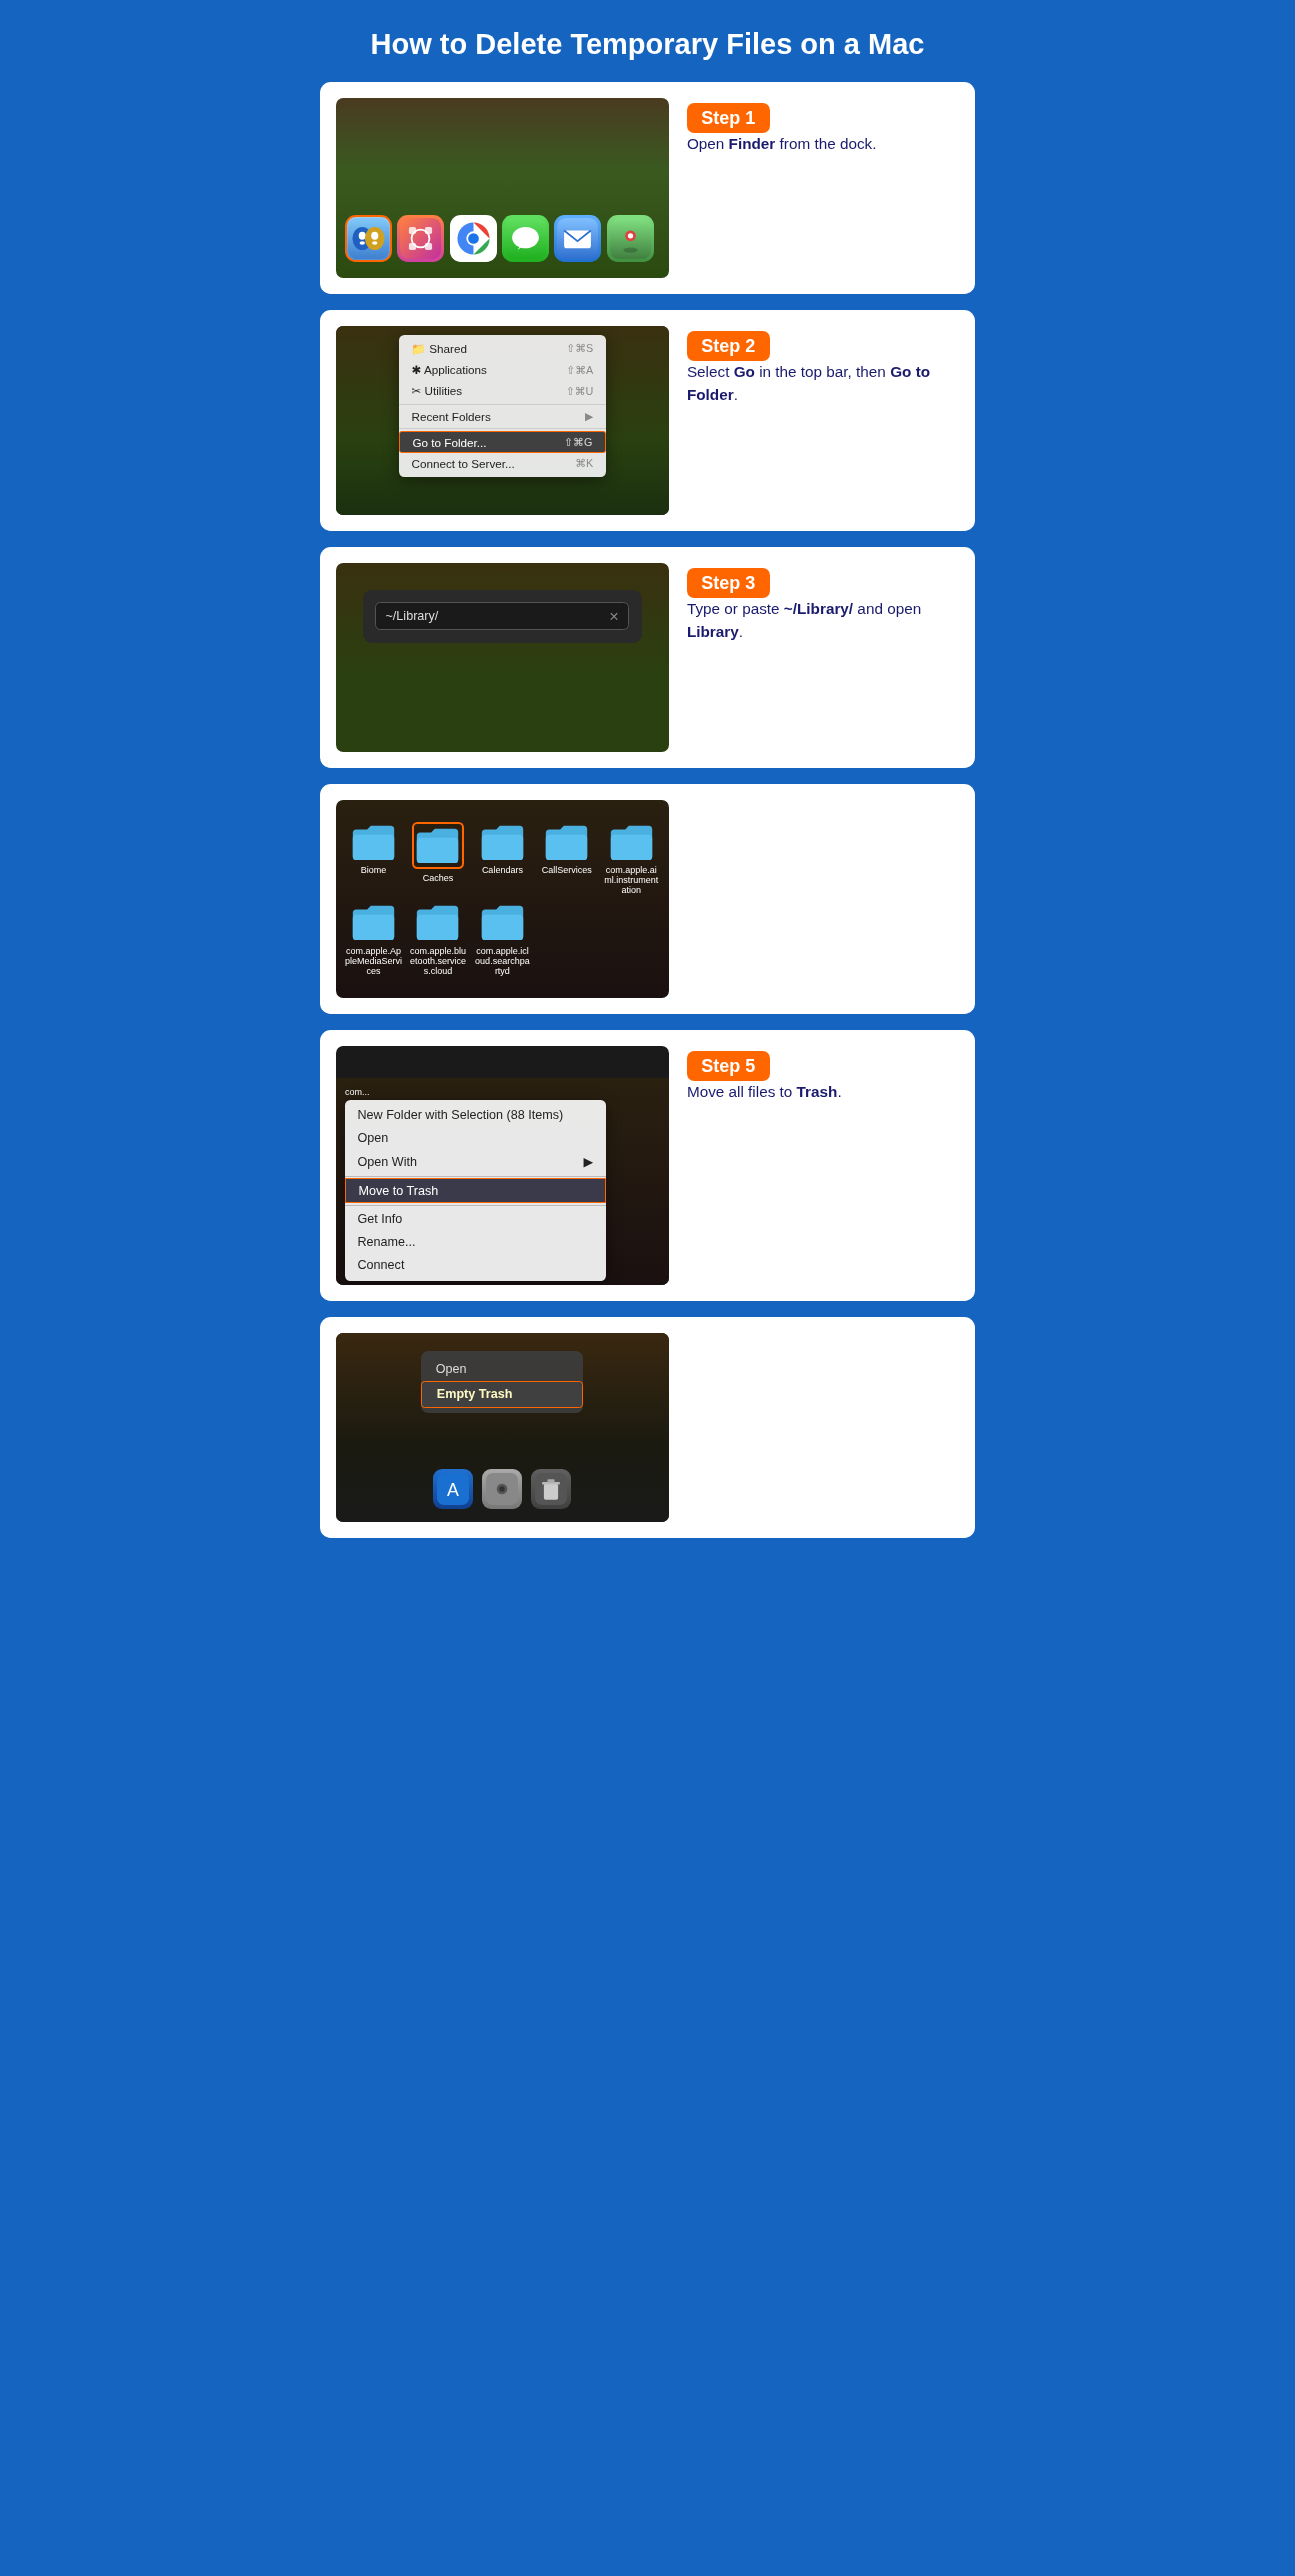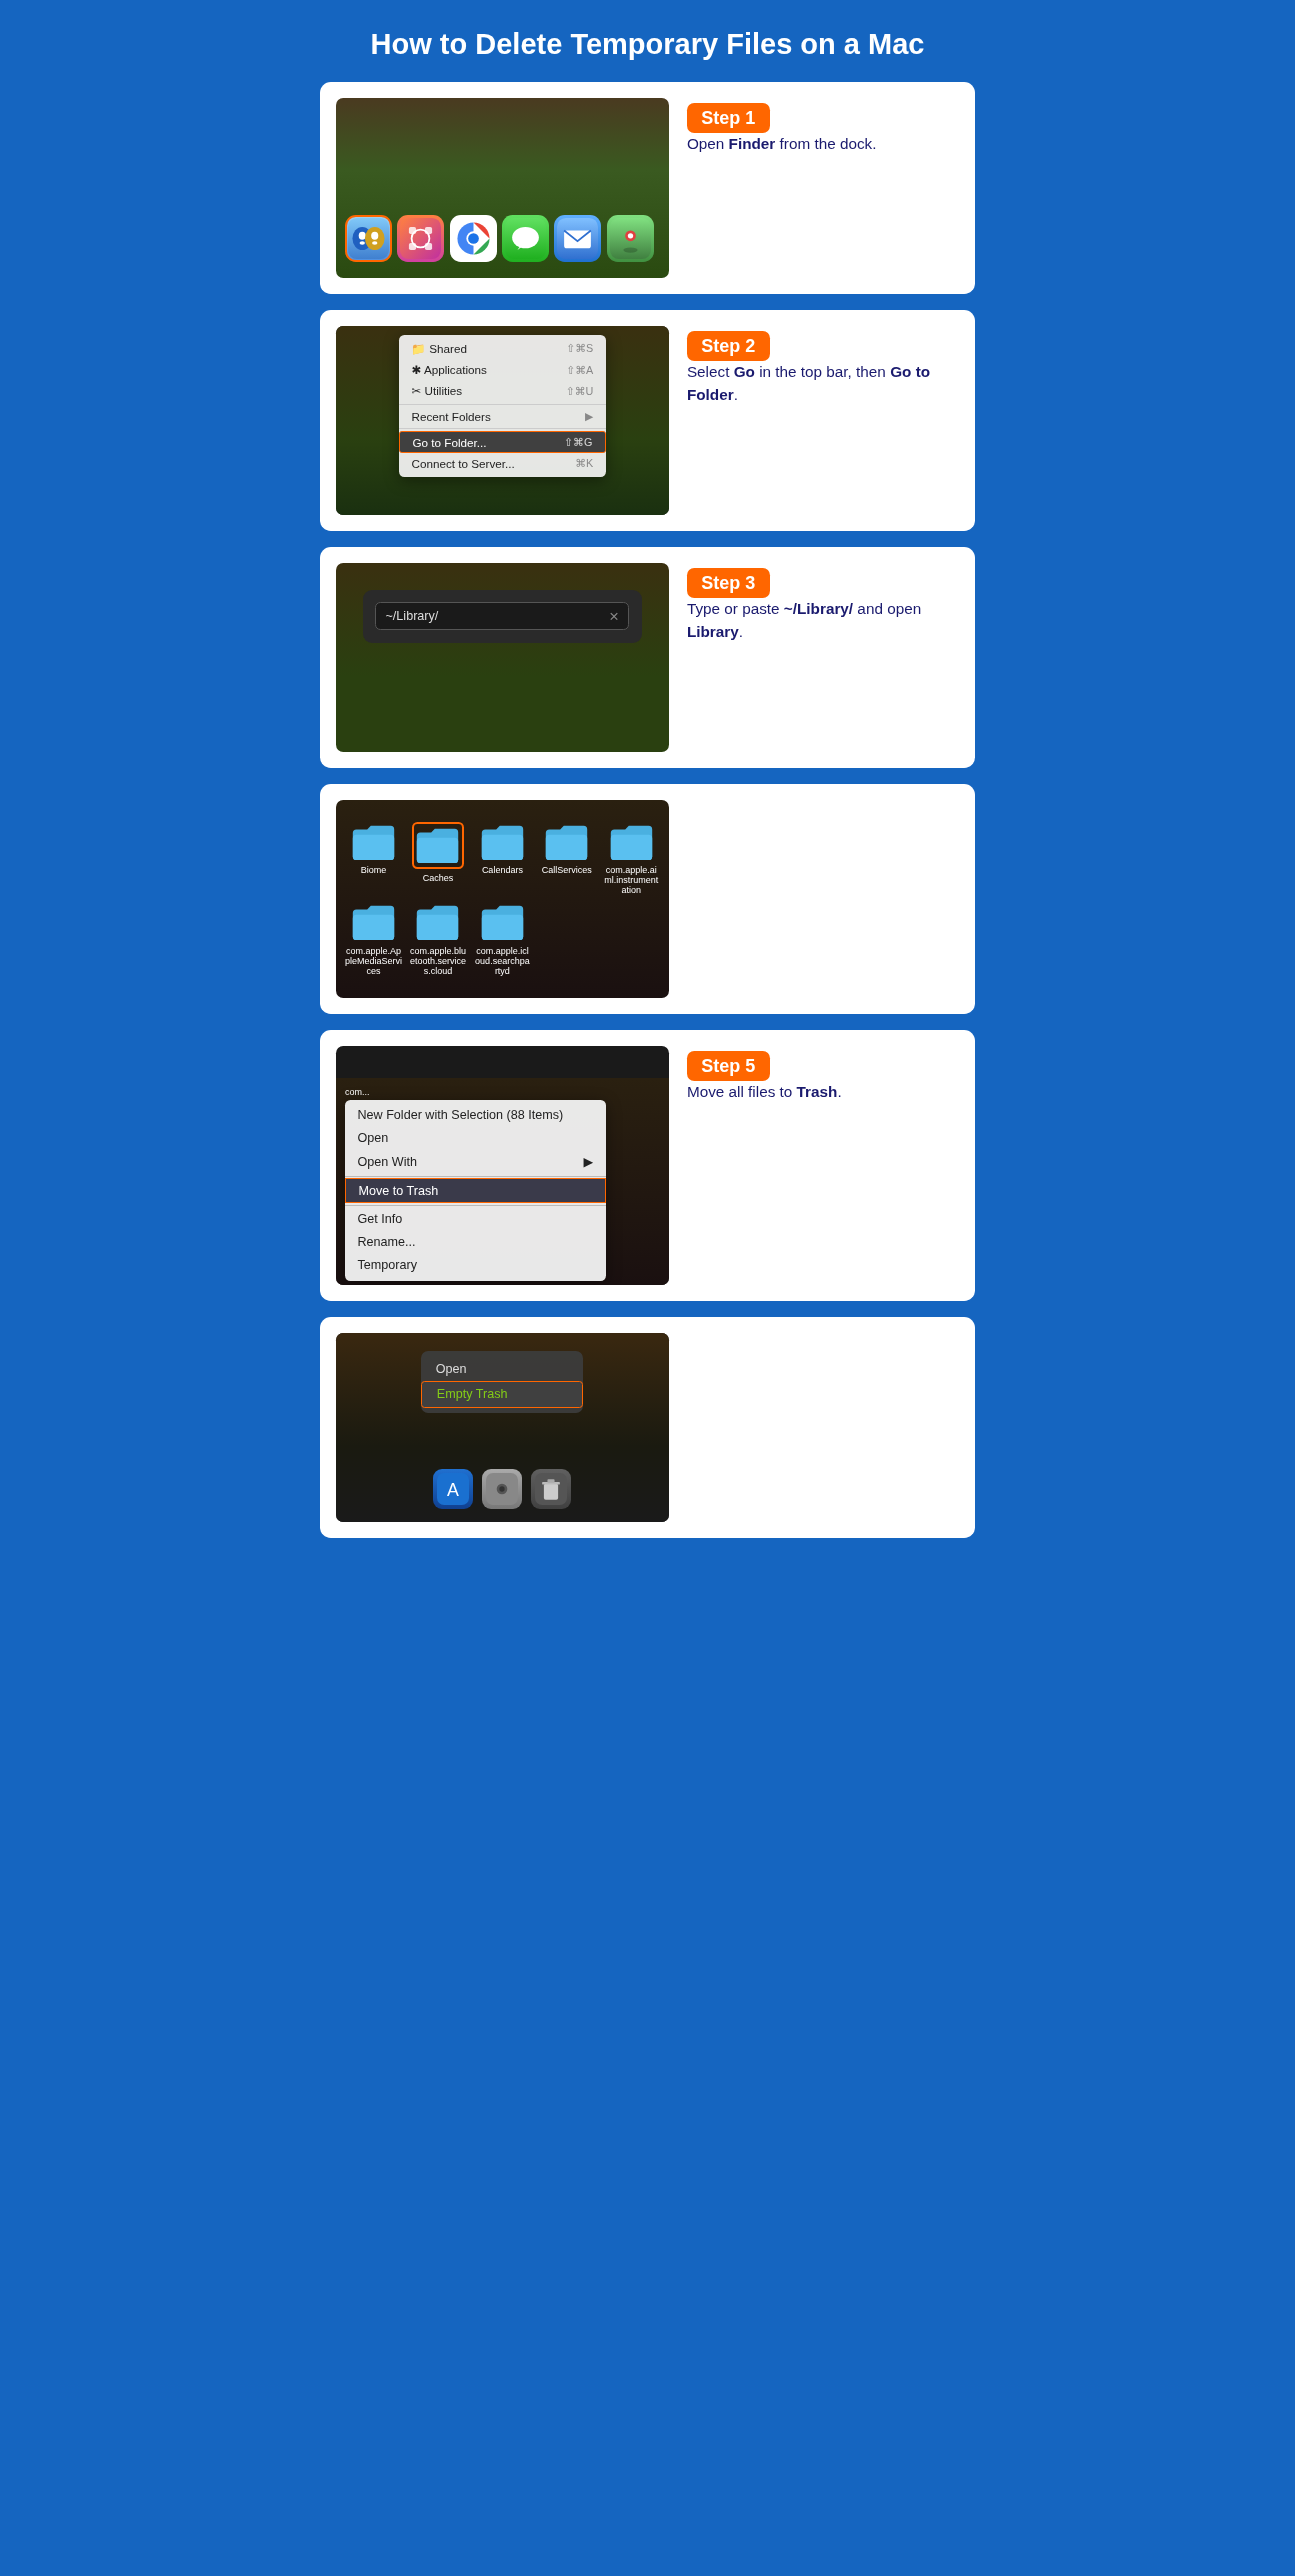--- a/index.html
+++ b/index.html
@@ -272,22 +272,22 @@
     .trash-menu-item {
       padding: 5.4px 14.4px;
       font-size: 12.6px;
       color: #ddd;
       text-align: left;
     }
     .trash-menu-item.highlighted {
       background: #404040;
       border: 1.8px solid #FF6600;
       border-radius: 3.6px;
-      color: #84cc16;
-      font-weight: 400;
+      color: #fef9c3;
+      font-weight: 700;
     }
     .bottom-dock {
       display: flex;
       gap: 9px;
       position: absolute;
       bottom: 12.6px;
       left: 50%;
       transform: translateX(-50%);
     }
     .bottom-dock-icon {
@@ -559,21 +559,21 @@
           <div class="menu-item2">Open</div>
           <div class="menu-item2" style="display:flex;justify-content:space-between;gap:35px;">
             <span>Open With</span>
               <span>▶</span>
           </div>
           <div style="height:0.9px;background:#bbb;margin:1.8px 0;"></div>
           <div class="menu-item2 highlighted">Move to Trash</div>
           <div style="height:0.9px;background:#bbb;margin:1.8px 0;"></div>
           <div class="menu-item2">Get Info</div>
           <div class="menu-item2">Rename...</div>
-          <div class="menu-item2">Temporary</div>
+          <div class="menu-item2">Connect</div>
         </div>
 
       </div>
     </div>
   </div>
   <div class="step-info">
     <div class="step-badge">Step 5</div>
     <p class="step-desc">
       Move all files to <b>Trash</b>.
     </p>

